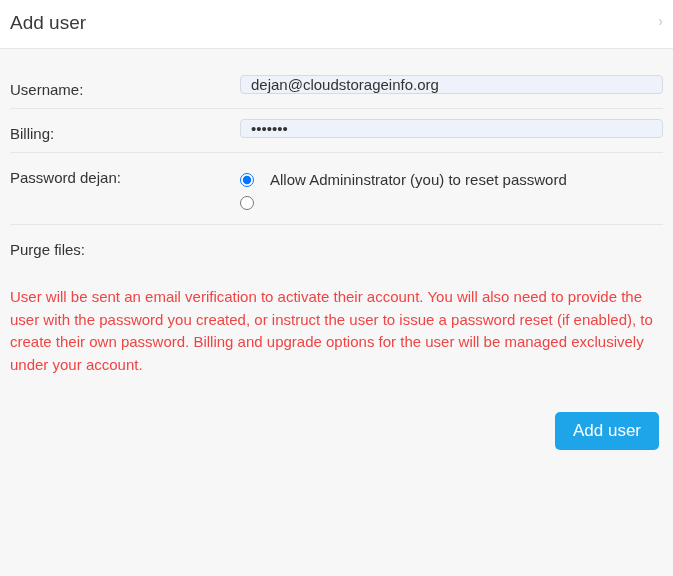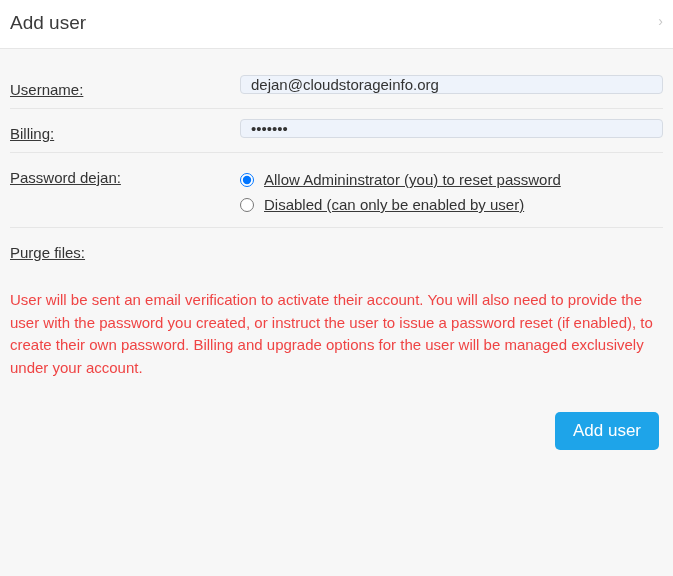--- a/index.html
+++ b/index.html
@@ -35,21 +35,20 @@
     line-height: 1;
   }
   .body {
     padding: 16px 10px 10px 10px;
   }
   .row {
     display: flex;
     align-items: flex-start;
     padding: 10px 0;
     border-bottom: 1px solid #e6e6e6;
-    text-decoration: underline;
   }
   .row.noborder { border-bottom: none; }
   .label-col {
     flex: 0 0 230px;
     padding-top: 6px;
     font-size: 15px;
     color: #333;
   }
   .field-col {
     flex: 1;
@@ -65,21 +64,21 @@
     border-radius: 4px;
     outline: none;
   }
   .radio-group { padding-top: 4px; }
   .radio-item {
     display: flex;
     align-items: center;
     padding: 4px 0;
     font-size: 15px;
     color: #333;
-    gap: 10px;
+    gap: 16px;
   }
   input[type="radio"] {
     margin: 0;
     width: 14px; height: 14px;
   }
   .info-text {
     padding: 18px 0 10px 0;
     font-size: 15px;
     line-height: 1.5;
     color: #ef4444;
@@ -127,21 +126,20 @@
 
     <div class="row">
       <div class="label-col">Password dejan:</div>
       <div class="field-col radio-group">
         <label class="radio-item">
           <input type="radio" name="pwreset" checked="" style="">
           <span>Allow Admininstrator (you) to reset password</span>
         </label>
         <label class="radio-item">
           <input type="radio" name="pwreset" style="">
-          <span>Disabled (can only be enabled by user)</span>
         </label>
       </div>
     </div>
 
     <div class="row noborder">
       <div class="label-col">Purge files:</div>
     </div>
 
     <div class="info-text">User will be sent an email verification to activate their account. You will also need to provide the user with the password you created, or instruct the user to issue a password reset (if enabled), to create their own password. Billing and upgrade options for the user will be managed exclusively under your account.</div>
 

